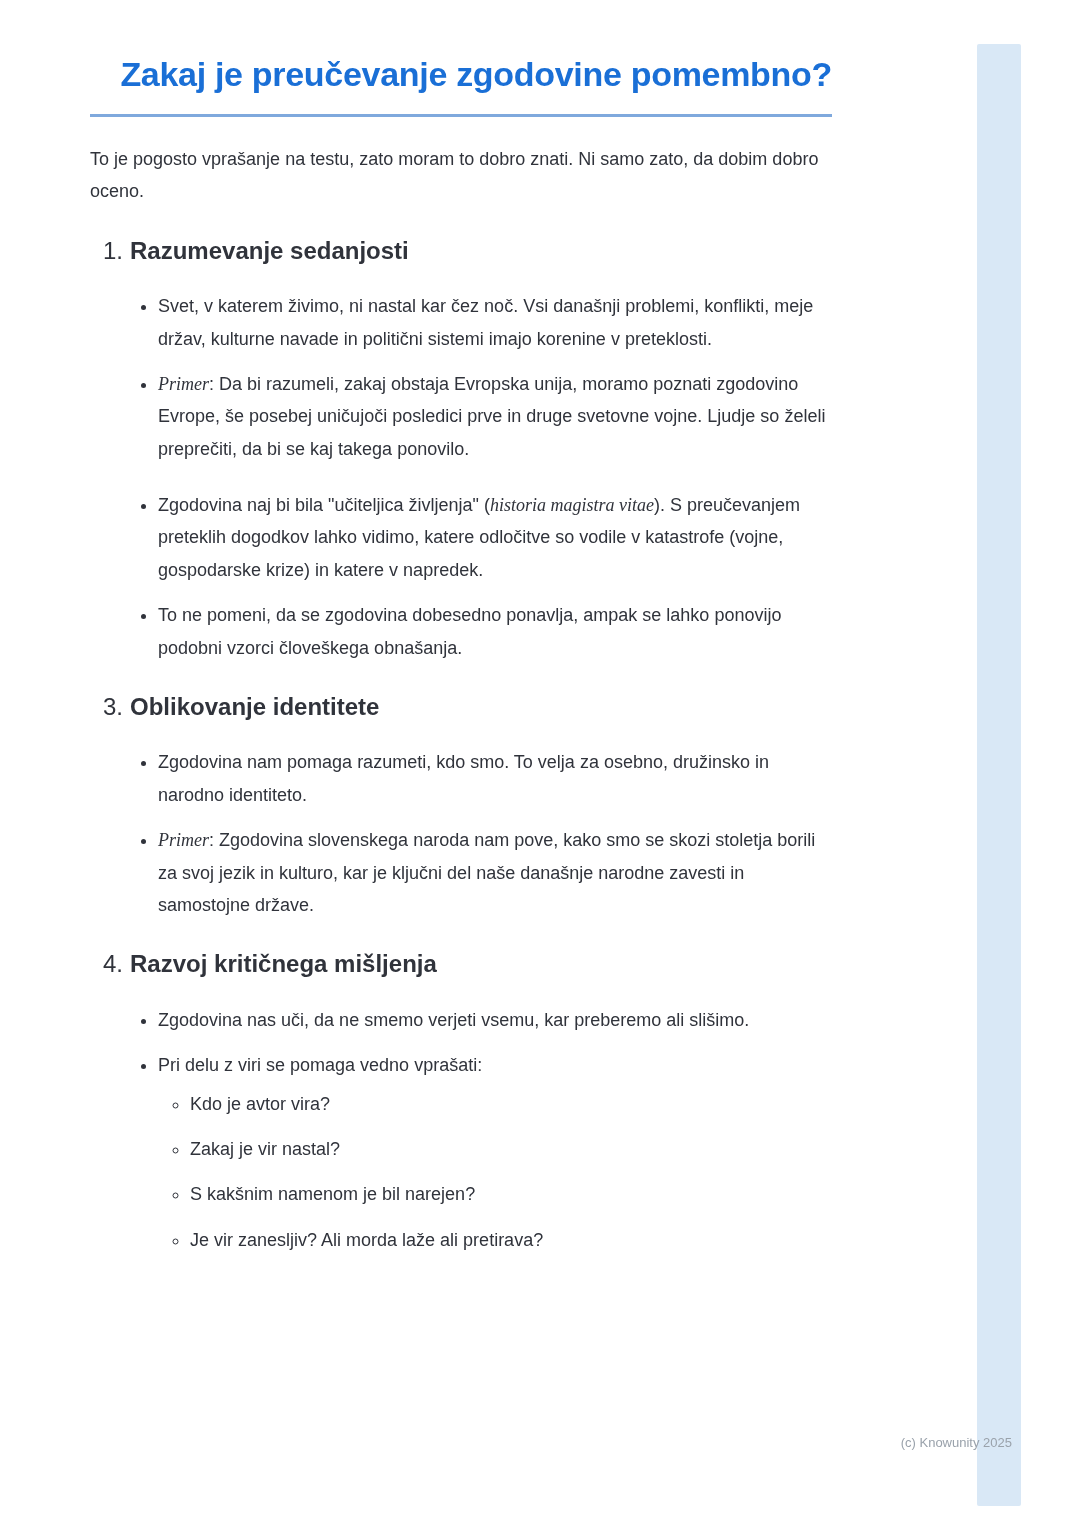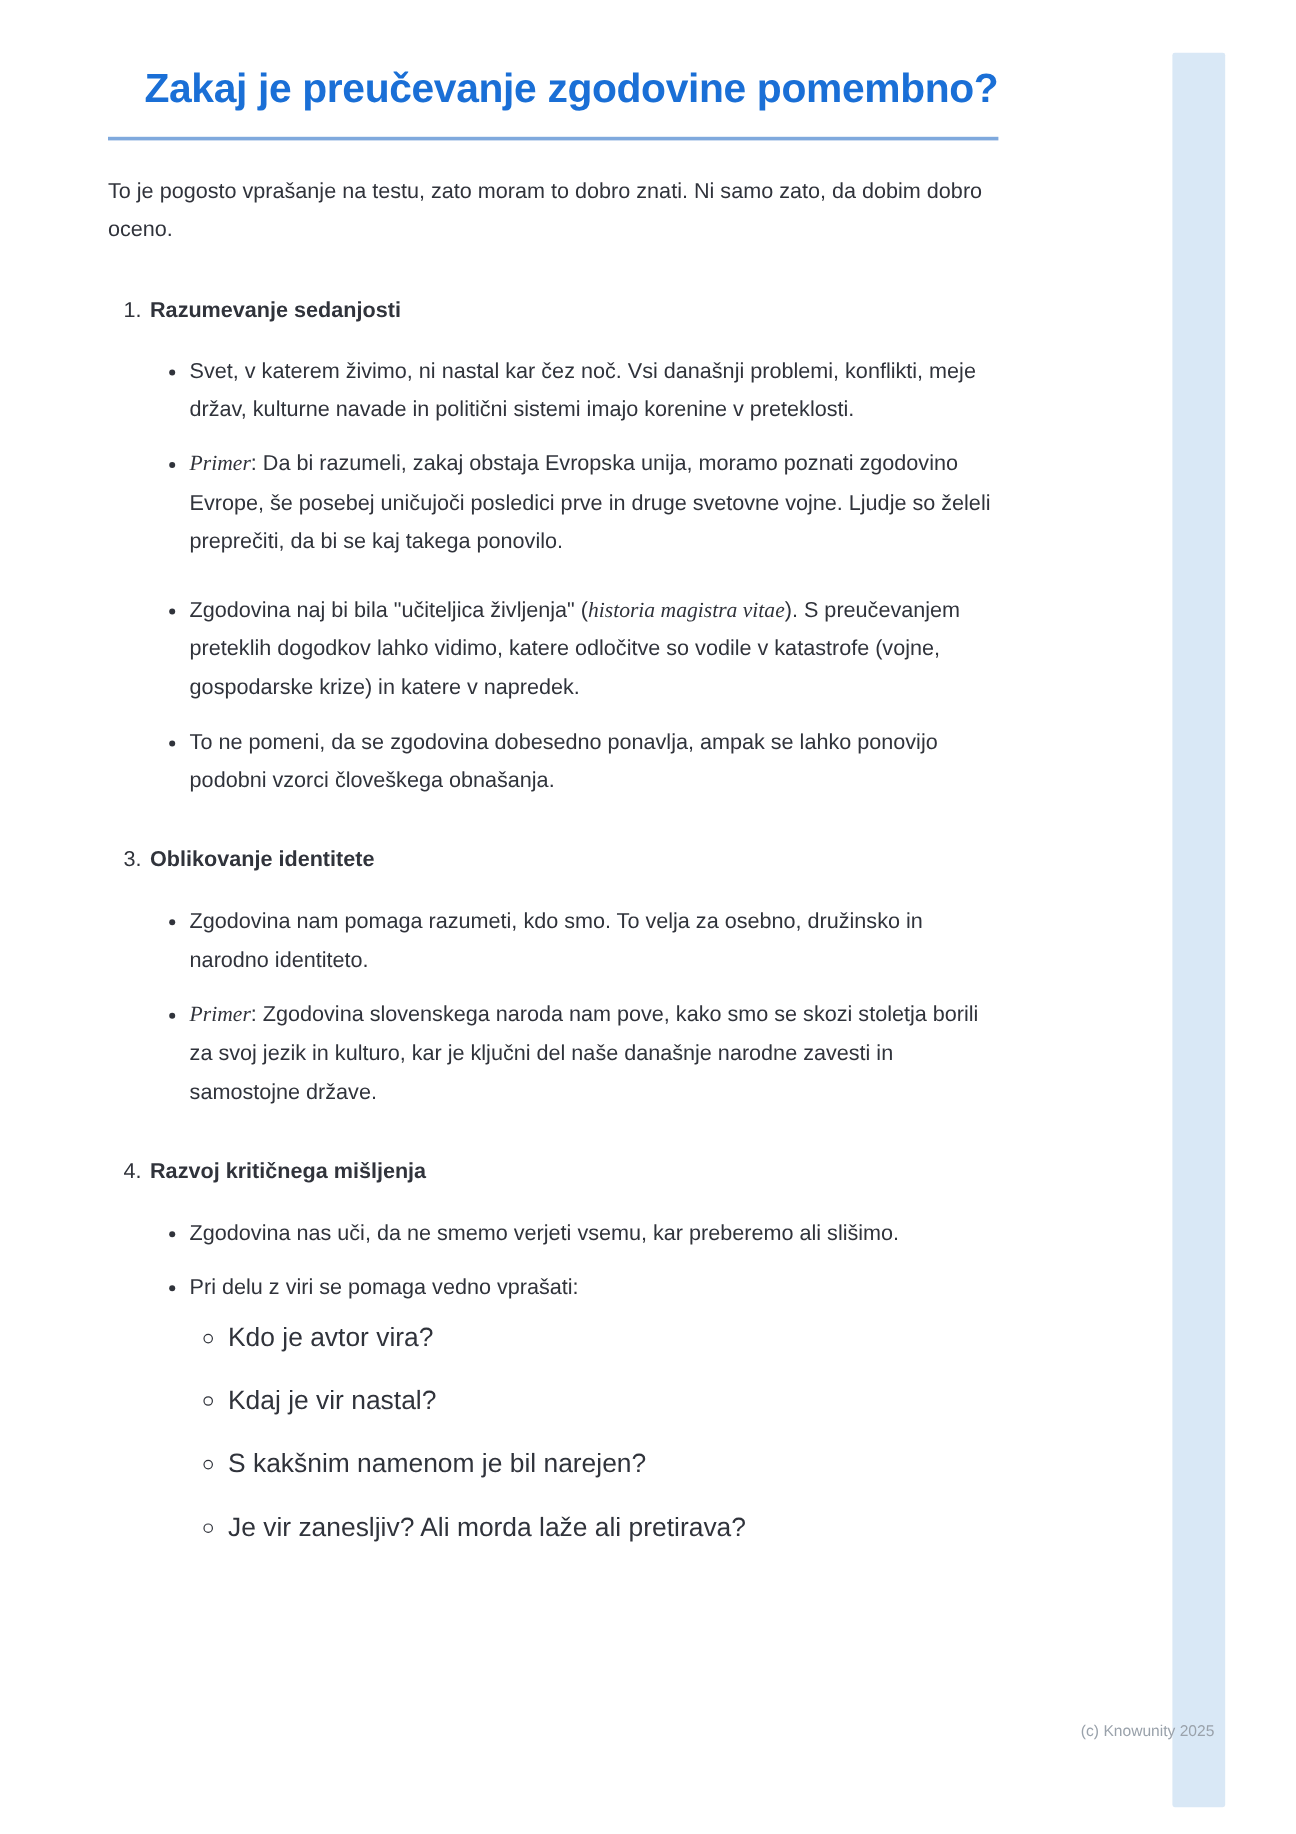--- a/index.html
+++ b/index.html
@@ -41,44 +41,43 @@
     border: none;
     margin: 14px 0 26px 0;
   }
   .intro {
     font-size: 18px;
     line-height: 1.8;
     margin-bottom: 24px;
   }
   .section { margin-bottom: 24px; }
   .sec-title {
-    font-size: 18px;
+    font-size: 24px;
     line-height: 1.6;
     padding-left: 13px;
     margin-bottom: 20px;
-    margin-top: 36px;
   }
   .sec-num { margin-right: 7px; }
   .sec-head { font-weight: bold; }
   ul.bullets {
     list-style: disc outside;
     padding-left: 68px;
   }
   ul.bullets > li {
     font-size: 18px;
     line-height: 1.8;
     margin-bottom: 13px;
   }
   ul.subbullets {
     list-style: circle outside;
     padding-left: 32px;
     margin-top: 6px;
   }
   ul.subbullets > li {
-    font-size: 22px;
+    font-size: 18px;
     line-height: 1.8;
     margin-bottom: 13px;
   }
   em { font-style: italic; font-family: Liberation Serif, serif; }
   .footer {
     position: absolute;
     right: 68px;
     bottom: 78px;
     font-size: 13px;
     color: #9aa2ab;
@@ -114,21 +113,21 @@
           <li class="bullet"><span class="bullet-text"><span>Zgodovina nam pomaga razumeti, kdo smo. To velja za osebno, družinsko in narodno identiteto.</span></span></li>
           <li class="bullet"><span class="bullet-text"><em>Primer</em><span>: Zgodovina slovenskega naroda nam pove, kako smo se skozi stoletja borili za svoj jezik in kulturo, kar je ključni del naše današnje narodne zavesti in samostojne države.</span></span></li>
         </ul>
       </div>
       <div class="section">
         <div class="sec-title"><span class="sec-num">4.</span><span class="sec-head">Razvoj kritičnega mišljenja</span></div>
         <ul class="bullets">
           <li class="bullet"><span class="bullet-text"><span>Zgodovina nas uči, da ne smemo verjeti vsemu, kar preberemo ali slišimo.</span></span></li>
           <li class="bullet"><span class="bullet-text"><span>Pri delu z viri se pomaga vedno vprašati:</span></span><ul class="subbullets">
               <li class="subbullet">Kdo je avtor vira?</li>
-              <li class="subbullet">Kdaj je vir nastal?</li>
+              <li class="subbullet">Zakaj je vir nastal?</li>
               <li class="subbullet">S kakšnim namenom je bil narejen?</li>
               <li class="subbullet">Je vir zanesljiv? Ali morda laže ali pretirava?</li>
             </ul></li>
         </ul>
       </div>
     </div>
 </div>
 
 <div class="footer">(c) Knowunity 2025</div>
 

